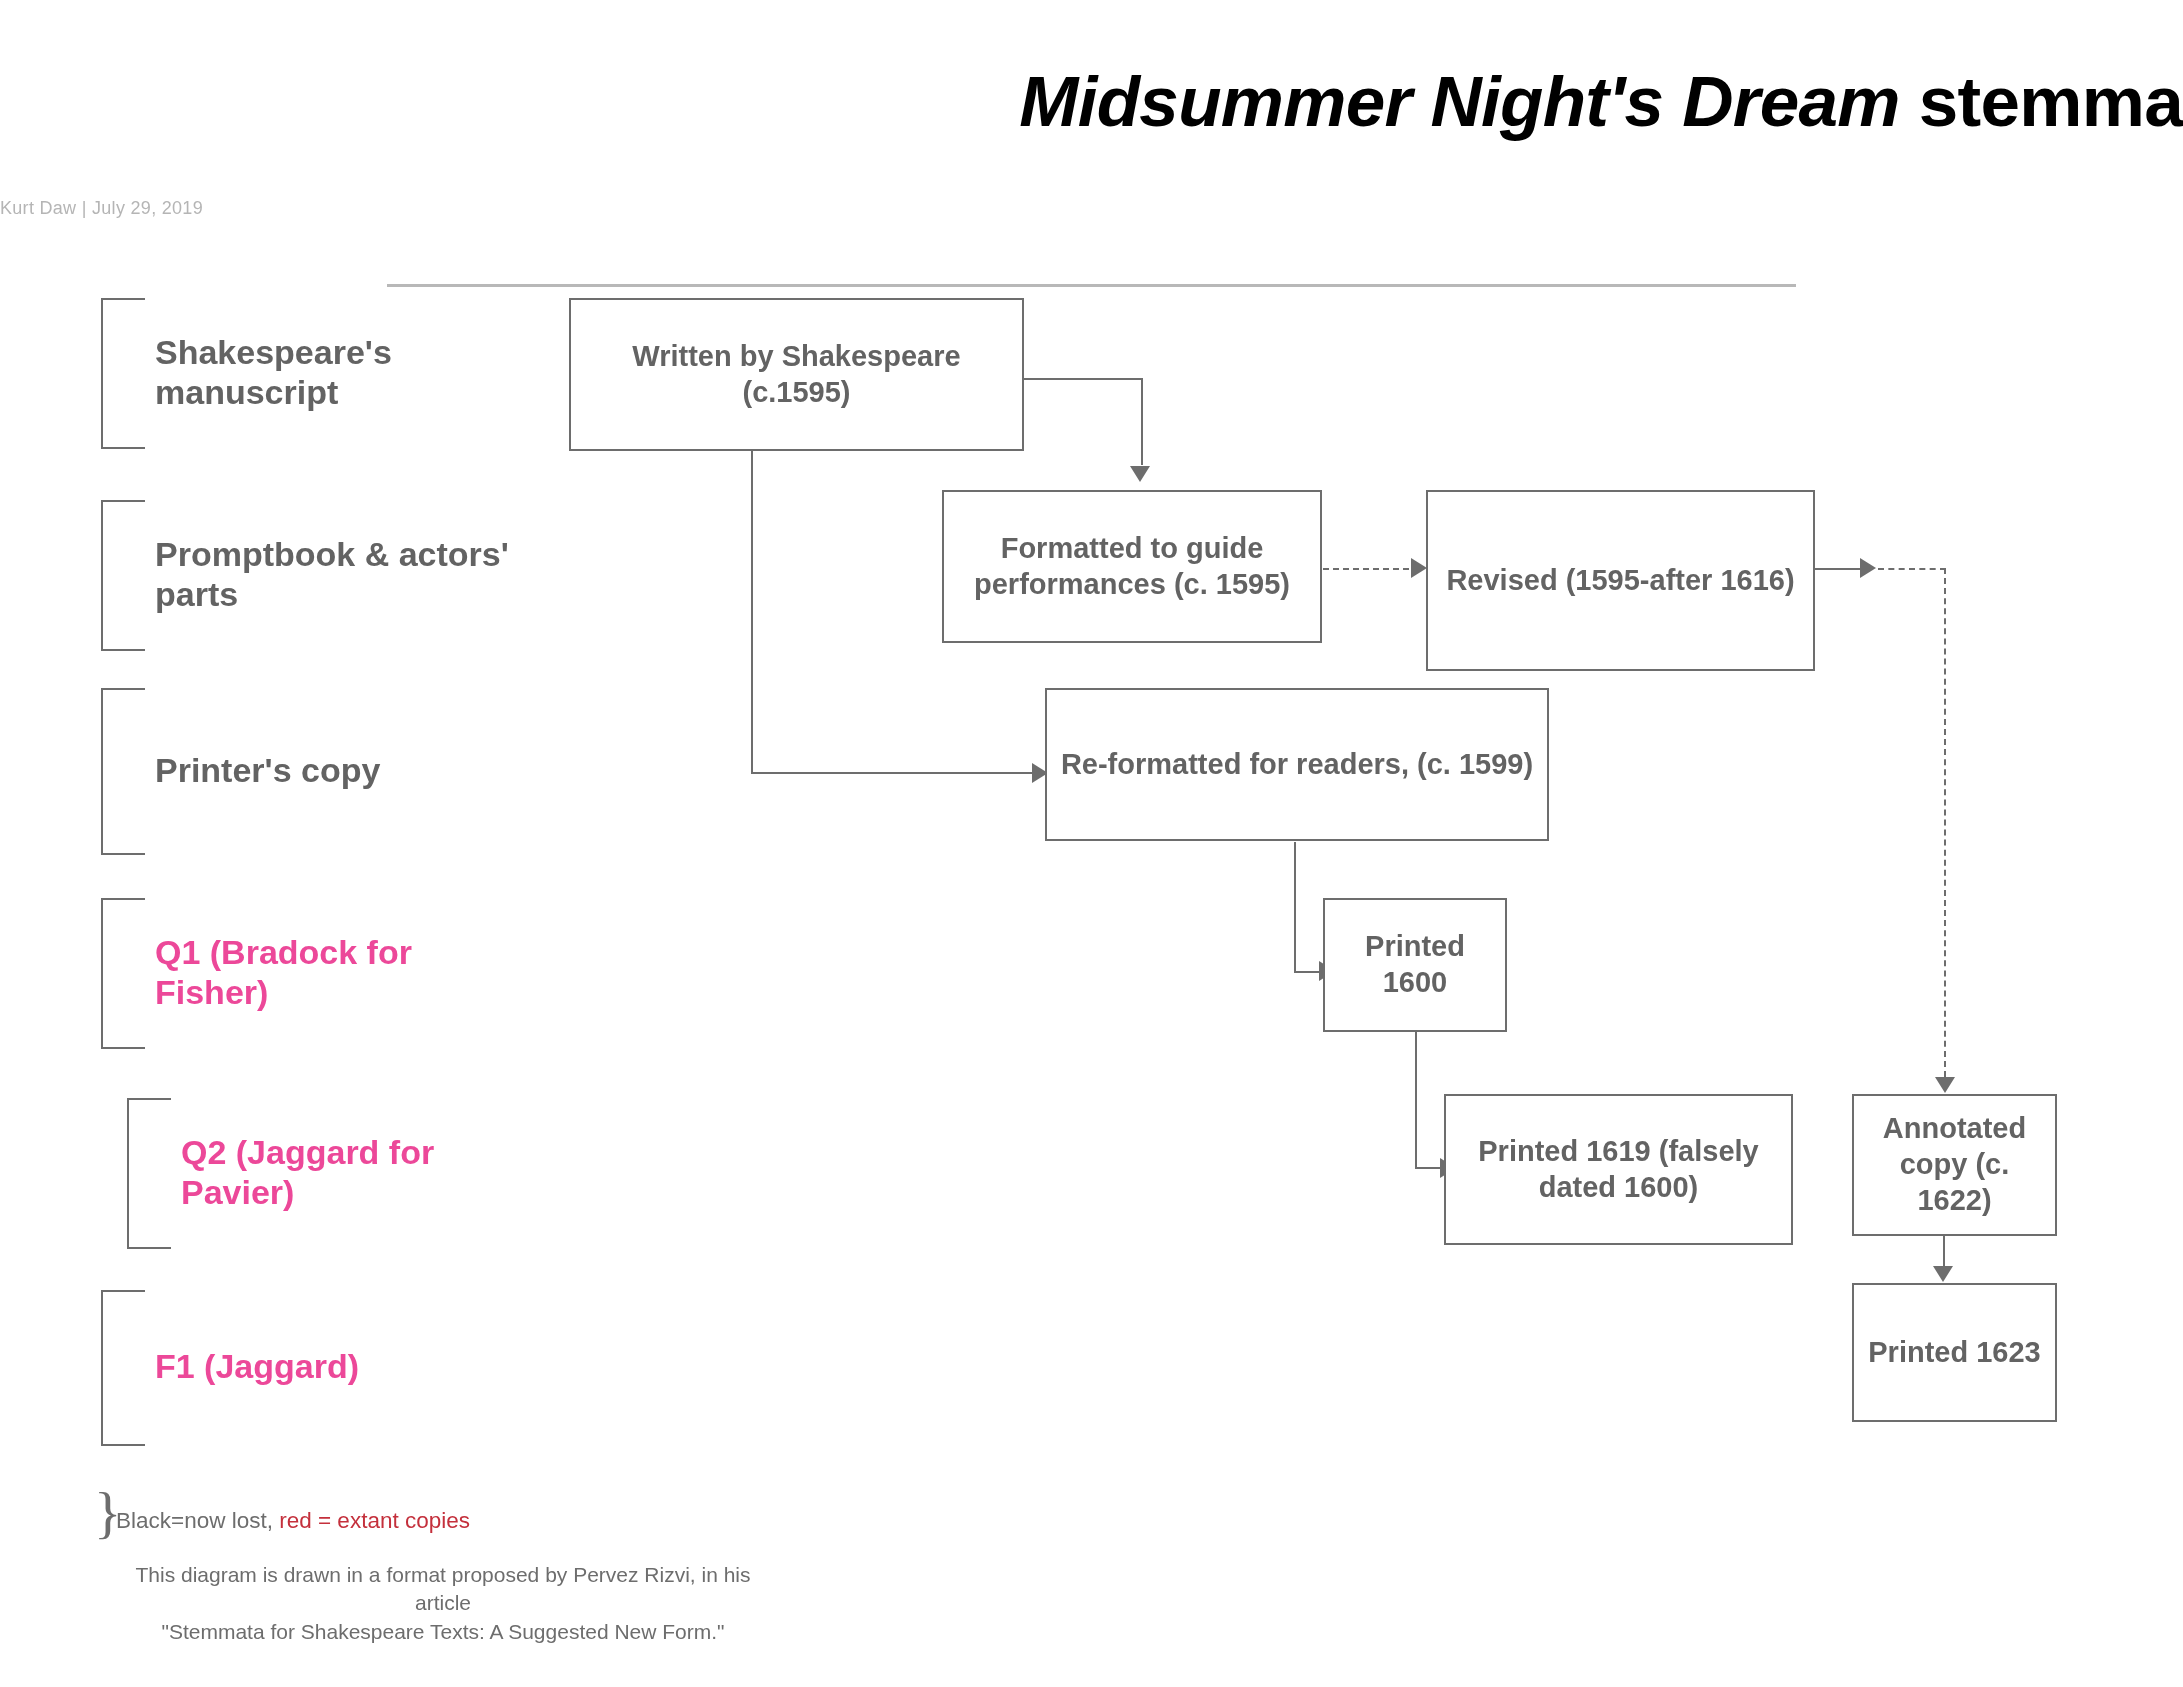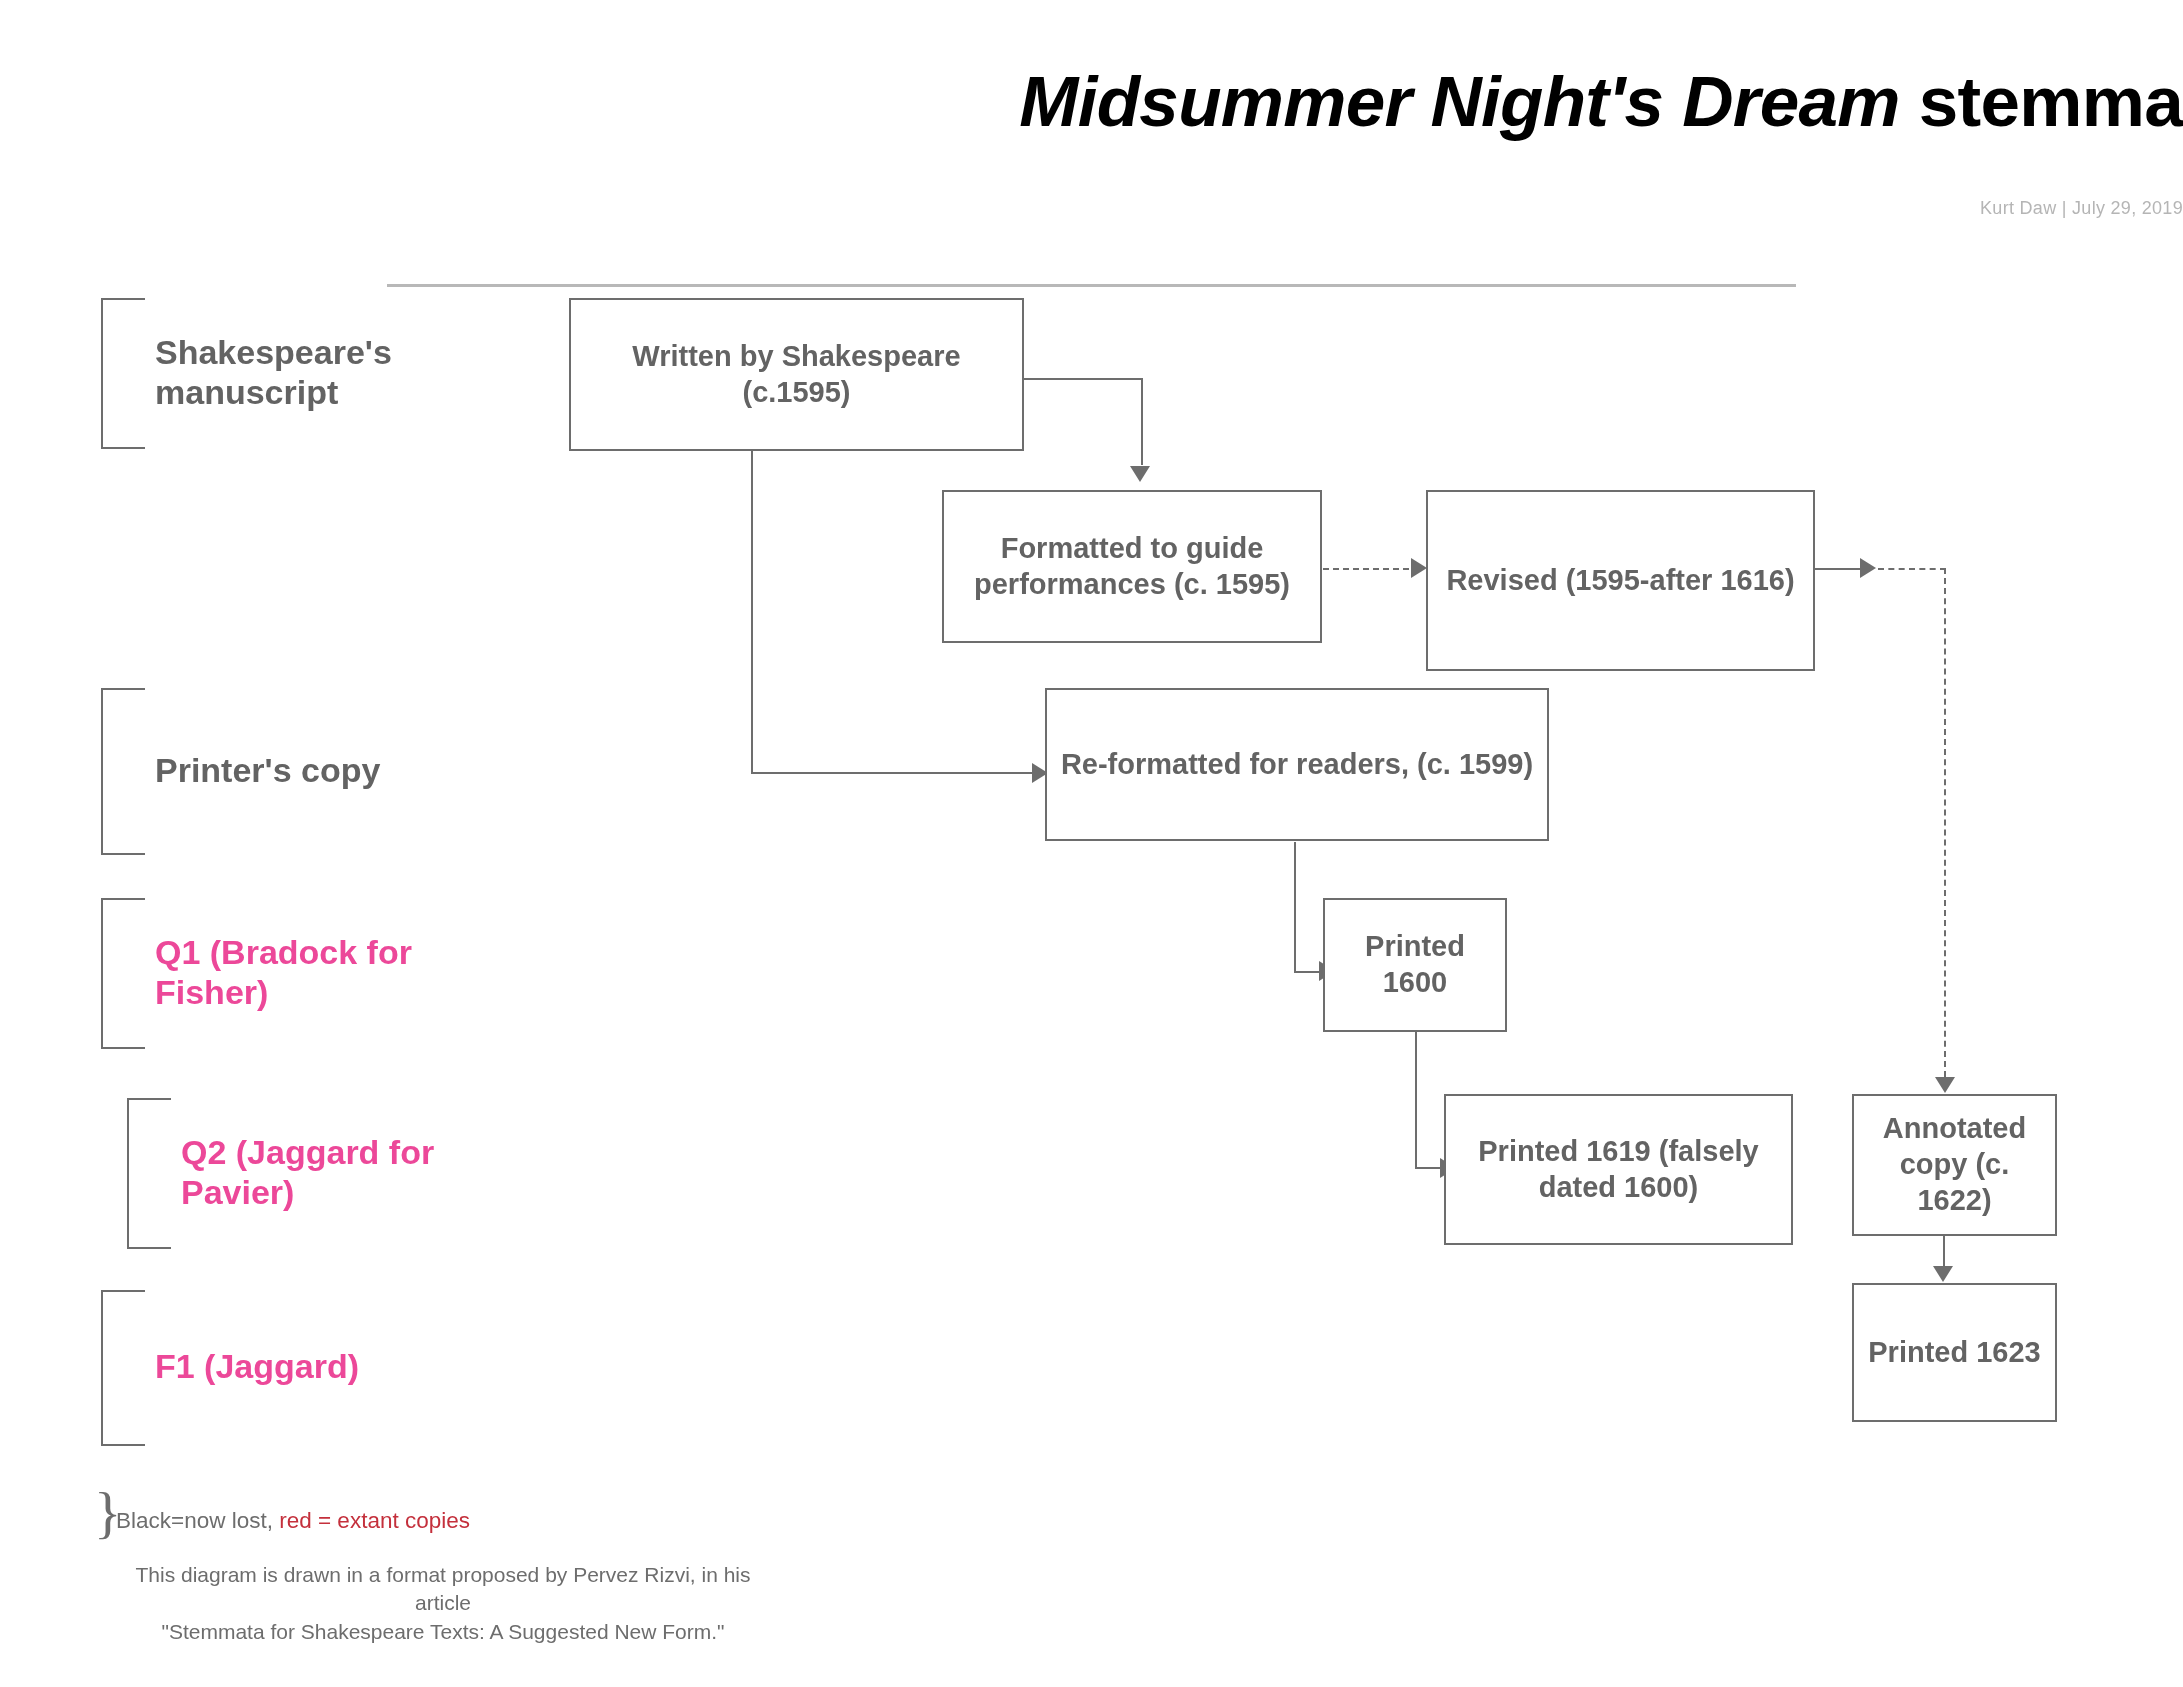--- a/index.html
+++ b/index.html
@@ -11,21 +11,21 @@
   .canvas{position:absolute;inset:0;}
 
   
   #page-title{
     position:absolute;left:0;top:63px;width:2183px;text-align:right;
     font-size:71px;font-weight:bold;color:#000000;letter-spacing:-0.7px;
     line-height:1.1;white-space:nowrap;
   }
   #page-title .ital{font-style:italic;}
   #page-subtitle{
-    position:absolute;left:0;top:198px;width:2183px;text-align:right;
+    position:absolute;left:0;top:198px;width:2183px;text-align:left;
     font-size:18px;color:#b5b5b5;font-weight:normal;letter-spacing:0.3px;
   }
   #title-divider{
     position:absolute;left:387px;top:284px;width:1409px;height:3.3px;
     background:#b8b8b8;
   }
 
   
   .row-label{position:absolute;}
   .row-label .bracket{
@@ -94,20 +94,24 @@
     <span class="ital">Midsummer Night's Dream</span><span> stemma</span>
   </div>
   <div id="page-subtitle">Kurt Daw  |  July 29, 2019</div>
   <div id="title-divider"></div>
 
   <div class="row-label" style="left:101px;top:298px;width:427px;height:147px;">
     <div class="bracket"></div>
     <div class="txt">Shakespeare's manuscript</div>
   </div>
 
+  <div class="row-label" style="left:101px;top:500px;width:427px;height:147px;">
+    <div class="bracket"></div>
+    <div class="txt">Promptbook &amp; actors' parts</div>
+  </div>
 
   <div class="row-label" style="left:101px;top:688px;width:427px;height:163px;">
     <div class="bracket"></div>
     <div class="txt">Printer's copy</div>
   </div>
 
   <div class="row-label red" style="left:101px;top:898px;width:427px;height:147px;">
     <div class="bracket"></div>
     <div class="txt">Q1 (Bradock for Fisher)</div>
   </div>

